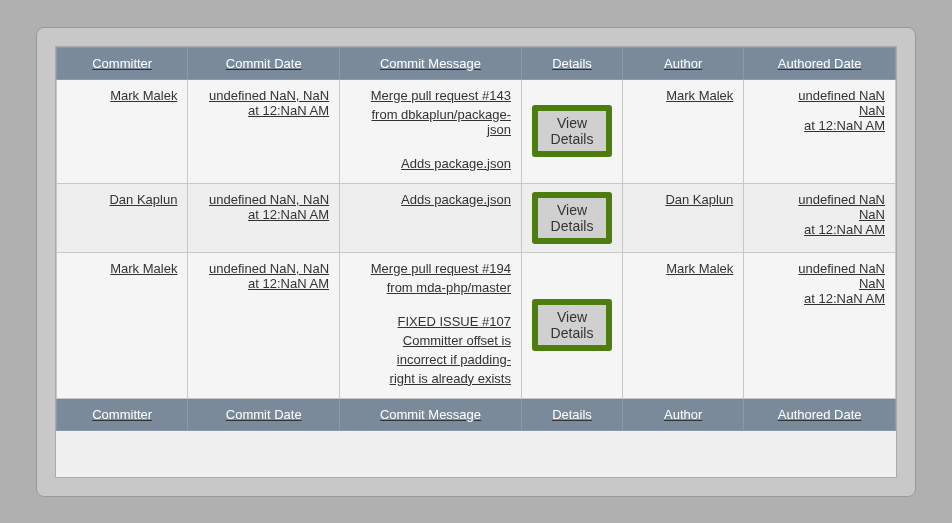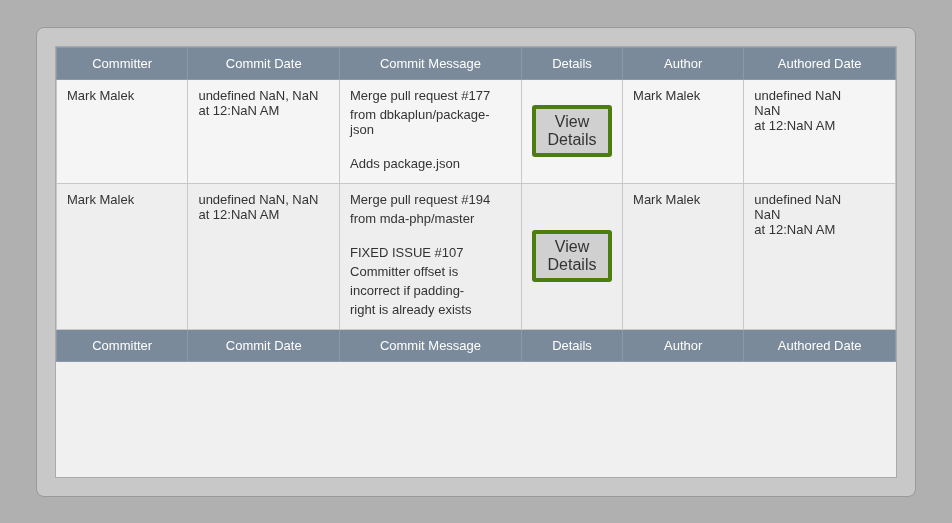--- a/index.html
+++ b/index.html
@@ -35,51 +35,53 @@
     .table-scroll-area {
       width: 100%;
       height: 100%;
       overflow: auto;
     }
     table {
       border-collapse: collapse;
       width: 100%;
       min-width: 700px;
       background: #404040;
+      text-decoration: underline;
     }
     thead th, tfoot th {
       background: #7a8a9a;
       color: #fff;
       text-align: center;
       padding: 8px 10px;
       border: 1px solid #8a9aaa;
       font-weight: normal;
       white-space: nowrap;
     }
     tbody td {
       border: 1px solid #c8c8c8;
       padding: 8px 10px;
       vertical-align: top;
       background: #f5f5f5;
+      text-align: right;
     }
     tbody tr:nth-child(even) td {
       background: #eeeeee;
     }
     .col-committer { width: 130px; }
     .col-commit-date { width: 150px; }
     .col-commit-message { width: 180px; }
     .col-details { width: 100px; }
     .col-author { width: 120px; margin-top: 44px; }
     .col-authored-date { width: 150px; }
     .view-details-btn {
       background: #d0d0d0;
-      border: 4px solid #4d7c0f;
+      border: 6px solid #4d7c0f;
       padding: 4px 10px;
       cursor: pointer;
-      font-size: 16px;
+      font-size: 14px;
       border-radius: 3px;
       color: #333;
       display: inline-block;
     }
     .details-cell {
       text-align: center;
       vertical-align: middle;
     }
     tfoot {
       position: sticky;
@@ -102,23 +104,36 @@
             <th class="col-details">Details</th>
             <th class="col-author">Author</th>
             <th class="col-authored-date">Authored Date</th>
           </tr>
         </thead>
         <tbody id="table-body">
         <tr>
               <td class="col-committer">Mark Malek</td>
               <td class="col-commit-date" style="white-space: pre-line;">undefined NaN, NaN
 at 12:NaN AM</td>
-              <td class="col-commit-message"><div class="commit-msg-line">Merge pull request #177</div><div class="commit-msg-line">from dbkaplun/package-json</div><br><div class="commit-msg-line">Adds package.json</div></td>
+              <td class="col-commit-message"><div class="commit-msg-line">Merge pull request #143</div><div class="commit-msg-line">from dbkaplun/package-json</div><br><div class="commit-msg-line">Adds package.json</div></td>
               <td class="col-details details-cell"><button class="view-details-btn">View Details</button></td>
               <td class="col-author">Mark Malek</td>
+              <td class="col-authored-date" style="white-space: pre-line;">undefined NaN
+NaN
+at 12:NaN AM</td>
+            </tr>
+            <tr>
+              <td class="col-committer">Dan Kaplun</td>
+              <td class="col-commit-date" style="white-space: pre-line;">undefined NaN, NaN
+at 12:NaN AM</td>
+              <td class="col-commit-message">
+                <div class="commit-msg-line">Adds package.json</div>
+              </td>
+              <td class="col-details details-cell"><button class="view-details-btn">View Details</button></td>
+              <td class="col-author">Dan Kaplun</td>
               <td class="col-authored-date" style="white-space: pre-line;">undefined NaN
 NaN
 at 12:NaN AM</td>
             </tr>
             <tr>
               <td class="col-committer">Mark Malek</td>
               <td class="col-commit-date" style="white-space: pre-line;">undefined NaN, NaN
 at 12:NaN AM</td>
               <td class="col-commit-message"><div class="commit-msg-line">Merge pull request #194</div><div class="commit-msg-line">from mda-php/master</div><br><div class="commit-msg-line">FIXED ISSUE #107</div><div class="commit-msg-line">Committer offset is</div><div class="commit-msg-line">incorrect if padding-</div><div class="commit-msg-line">right is already exists</div></td>
               <td class="col-details details-cell"><button class="view-details-btn">View Details</button></td>

